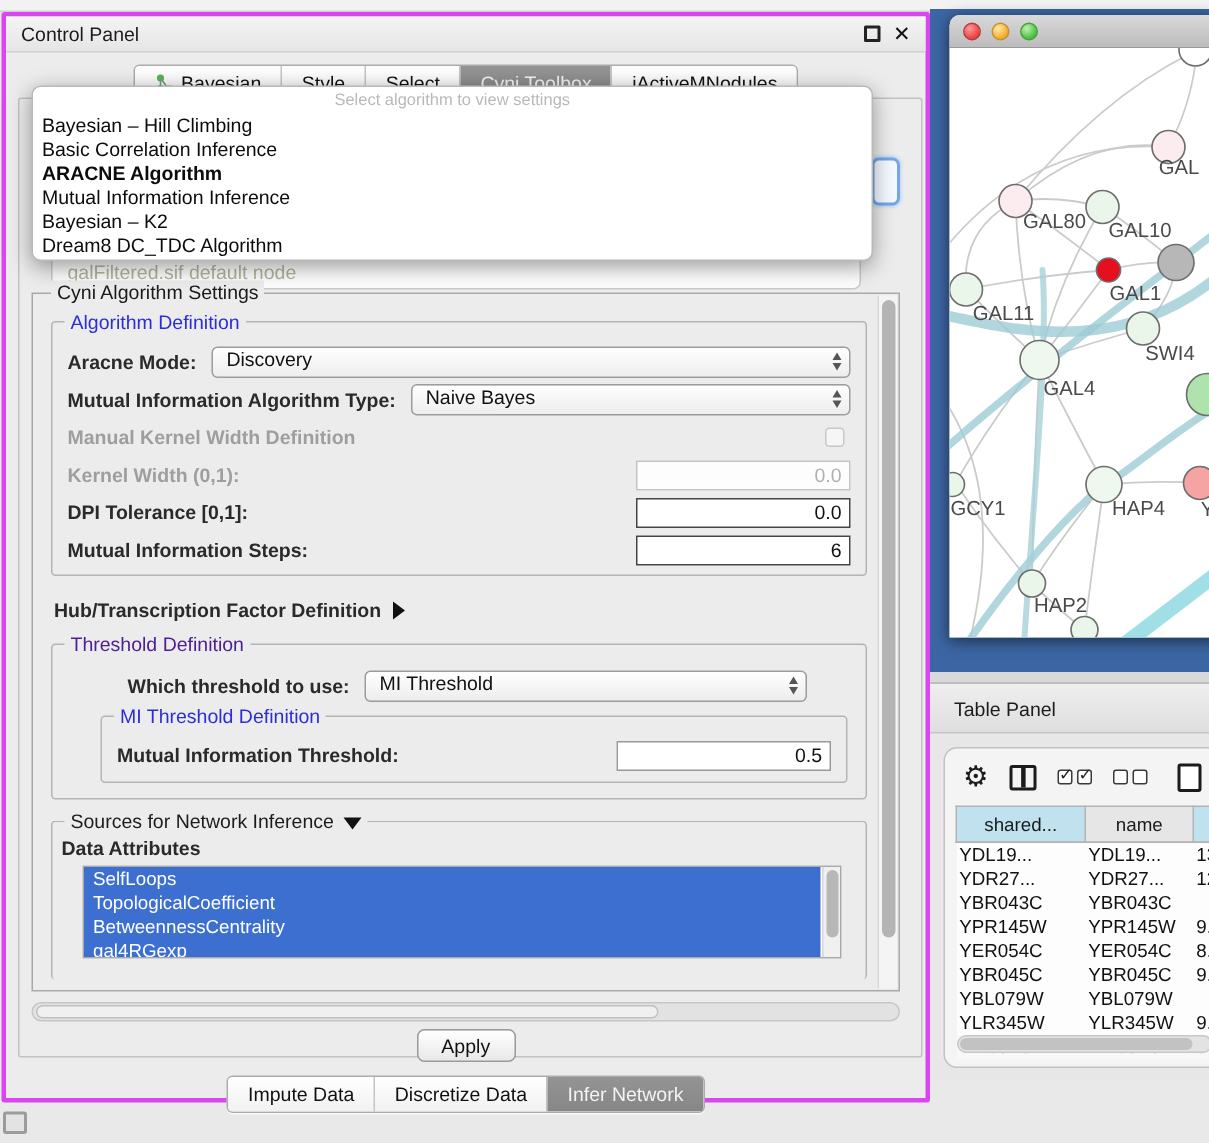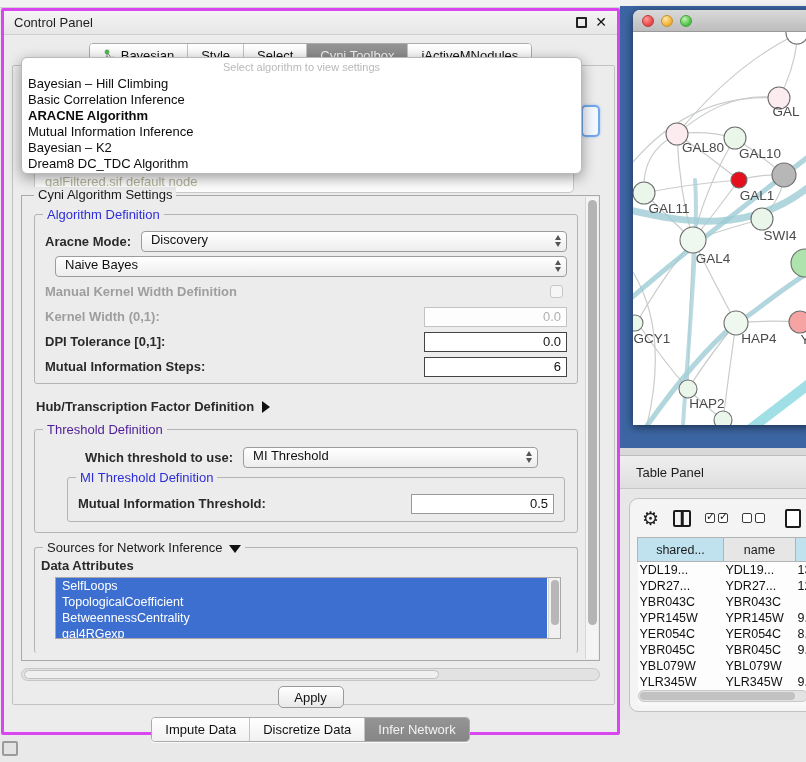--- a/index.html
+++ b/index.html
@@ -199,20 +199,21 @@
           <div class="combo" style="flex:1; margin-left:10px;">
             <span>Discovery</span>
             <span class="spinner">
                 <span class="tri-up"></span>
                 <span class="tri-dn"></span>
               </span>
           </div>
         </div>
 
         <div class="form-row">
+          <span class="lbl">Mutual Information Algorithm Type:</span>
           <div class="combo" style="flex:1; margin-left:10px;">
             <span>Naive Bayes</span>
             <span class="spinner">
                 <span class="tri-up"></span>
                 <span class="tri-dn"></span>
               </span>
           </div>
         </div>
 
         <div class="form-row">

